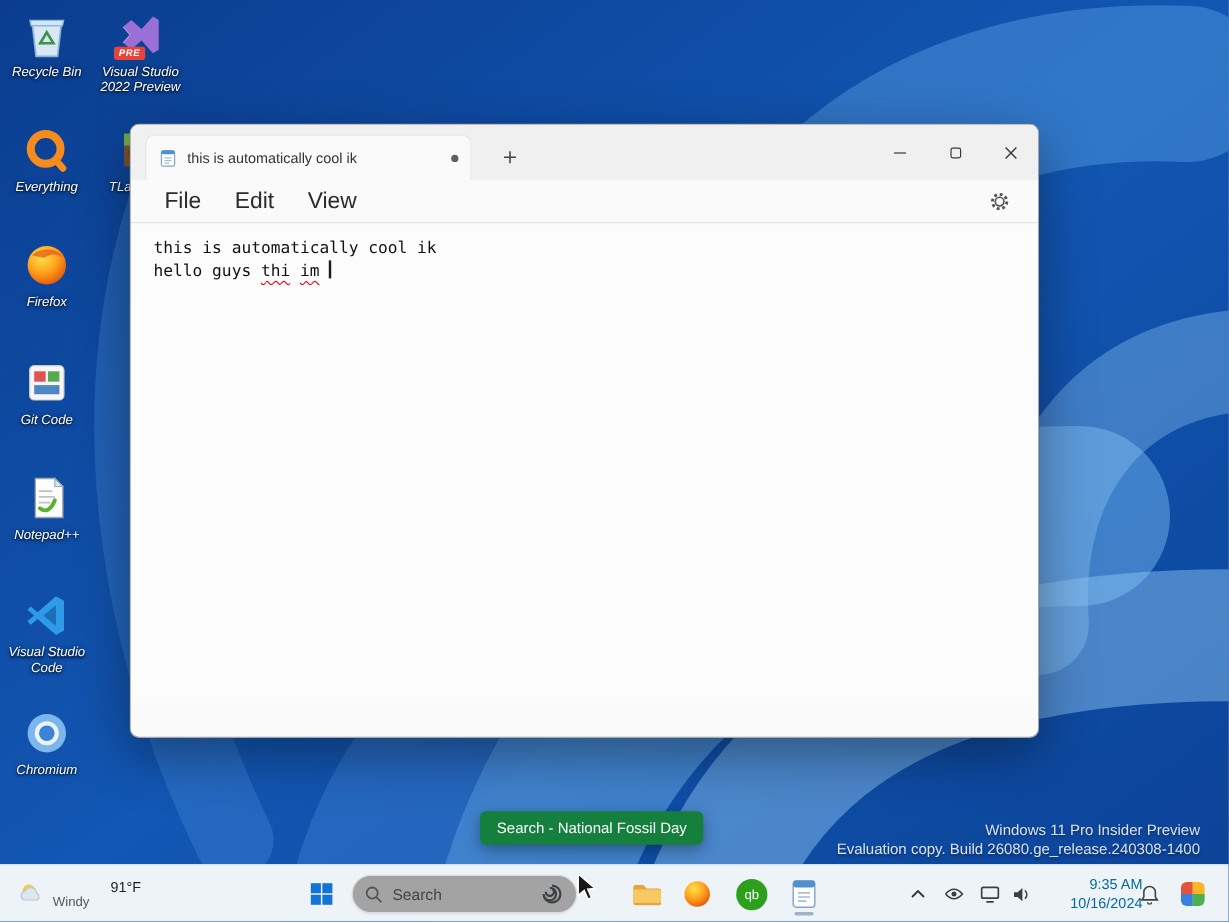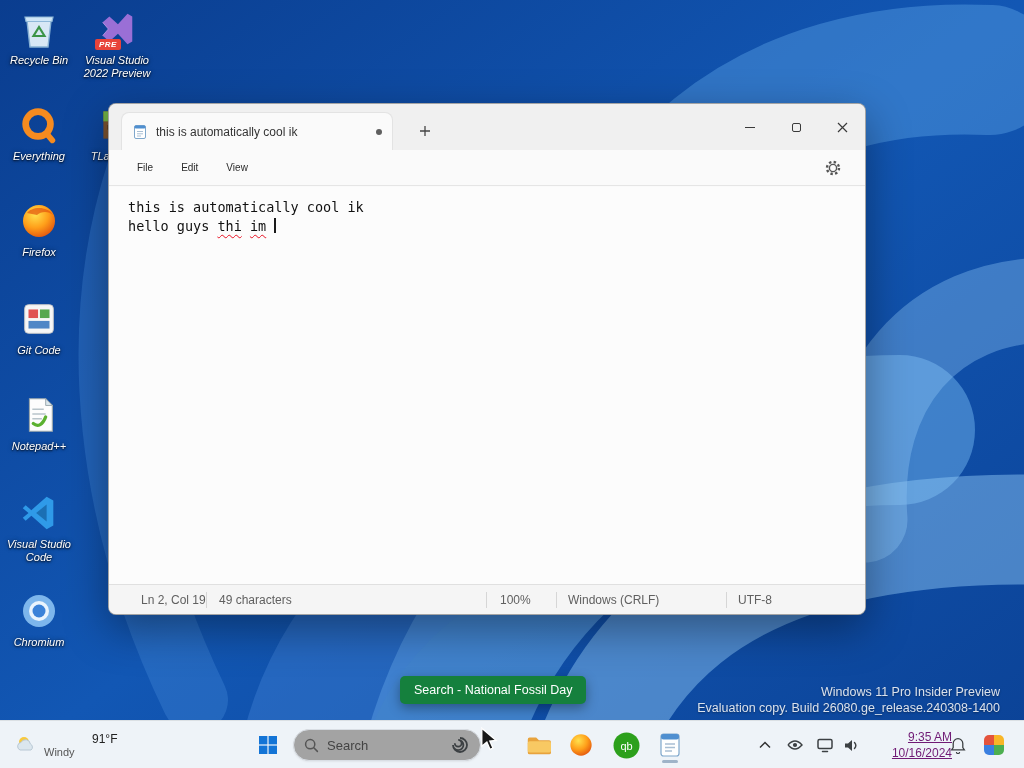--- a/index.html
+++ b/index.html
@@ -22,21 +22,21 @@
   .np-titlebar { position:absolute; left:0; top:0; width:100%; height:46px; background:#f0f0f0; }
   .np-tab { position:absolute; left:12px; top:8px; width:272px; height:38px; background:#fafafa; border:1px solid #e3e3e3; border-bottom:none; border-radius:8px 8px 0 0; display:flex; align-items:center; padding:0 10px; gap:8px; }
   .np-tab-title { font-size:12px; color:#333; white-space:nowrap; overflow:hidden; flex:1; }
   .np-dot { width:6px; height:6px; border-radius:50%; background:#5f5f5f; flex:0 0 auto; }
   .np-newtab { position:absolute; left:302px; top:14px; width:28px; height:26px; display:flex; align-items:center; justify-content:center; border-radius:4px; }
   .np-ctrls { position:absolute; right:0; top:0; height:46px; display:flex; }
   .np-ctrl { width:46px; height:100%; display:flex; align-items:center; justify-content:center; }
   .min-glyph { width:10px; height:1px; background:#3a3a3a; }
   .max-glyph { width:9px; height:9px; border:1px solid #3a3a3a; border-radius:2px; }
   .np-menubar { position:absolute; left:0; top:46px; width:100%; height:36px; background:#fafafa; display:flex; align-items:center; padding-left:16px; gap:4px; border-bottom:1px solid #e5e5e5; }
-  .np-menu-item { font-size:10px; color:#2b2b2b; padding:5px 12px; border-radius:5px; }
+  .np-menu-item { font-size:19px; color:#2b2b2b; padding:5px 12px; border-radius:5px; }
   .np-gear { position:absolute; right:18px; top:51px; width:28px; height:26px; display:flex; align-items:center; justify-content:center; border-radius:4px; }
   .np-text { position:absolute; left:0; top:83px; width:100%; height:399px; background:#fcfcfc; padding:11px 0 0 19px; font-family:"DejaVu Sans Mono","Liberation Mono",monospace; font-size:13.5px; line-height:19px; color:#111; }
   .np-line { white-space:pre; }
   .misspell { text-decoration:underline; text-decoration-style:wavy; text-decoration-color:#e81123; text-decoration-thickness:1px; text-underline-offset:3px; }
   .caret { display:inline-block; width:1.2px; height:15px; background:#1a1a1a; vertical-align:-2px; }
   .np-status { position:absolute; left:0; bottom:0; width:100%; height:30px; background:#f5f5f5; border-top:1px solid #e0e0e0; font-size:12px; color:#606060; }
   .np-status span.cell { position:absolute; top:8px; white-space:nowrap; }
   .np-sep { position:absolute; top:7px; width:1px; height:16px; background:#d6d6d6; }
 
   
@@ -44,21 +44,21 @@
 
   
   .taskbar { position:absolute; left:0; top:720px; width:1024px; height:48px; z-index:4; background:#eef3f8; border-top:1px solid rgba(0,0,0,.08); }
   .tb-weather { position:absolute; left:6px; top:5px; height:38px; display:flex; align-items:center; gap:6px; padding:0 8px; border-radius:6px; }
   .tb-weather-temp { font-size:12px; color:#222; line-height:14px;margin-left:48px; }
   .tb-weather-cond { font-size:11px; color:#555; line-height:13px; }
   .tb-btn { position:absolute; top:4px; width:40px; height:40px; display:flex; align-items:center; justify-content:center; border-radius:6px; }
   .tb-search { position:absolute; left:293px; top:8px; width:188px; height:32px; background:#a3a3a3; border:1px solid #d9dee4; border-radius:16px; display:flex; align-items:center; padding:0 10px; gap:8px; box-shadow:0 1px 2px rgba(0,0,0,.06); }
   .tb-search-label { font-size:13px; color:#444; flex:1; }
   .running-bar { position:absolute; bottom:2px; left:50%; transform:translateX(-50%); width:16px; height:3px; border-radius:2px; background:#9fb3c8; }
-  .tb-clock { position:absolute; left:872px; top:8px; width:80px; text-align:right; font-size:12px; color:#701a75; line-height:16px;text-decoration:underline; }
+  .tb-clock { position:absolute; left:872px; top:8px; width:80px; text-align:right; font-size:12px; color:#0369a1; line-height:16px; }
   .pointer-cursor { position:absolute; left:478px; top:727px; z-index:5; }
 
   svg { display:block; }
 </style>
 </head>
 <body>
 <div class="screen">
 
 <svg class="wallpaper" viewBox="0 0 1024 768" preserveAspectRatio="none">
   <defs>
@@ -231,31 +231,20 @@
       <circle cx="8" cy="8" r="6" fill="none" stroke="#555" stroke-width="2.4" stroke-dasharray="2.4 2.3"></circle>
       <circle cx="8" cy="8" r="3.6" fill="#fafafa" stroke="#555" stroke-width="1.4"></circle>
     </svg>
   </div>
 
   <div class="np-text">
     <div class="np-line">this is automatically cool ik</div>
     <div class="np-line"><span>hello guys </span><span class="misspell">thi</span><span> </span><span class="misspell">im</span><span> </span><span class="caret"></span></div>
   </div>
 
-  <div class="np-status">
-    <span class="cell" style="left:32px">Ln 2, Col 19</span>
-    <span class="np-sep" style="left:97px"></span>
-    <span class="cell" style="left:110px">49 characters</span>
-    <span class="np-sep" style="left:377px"></span>
-    <span class="cell" style="left:391px">100%</span>
-    <span class="np-sep" style="left:447px"></span>
-    <span class="cell" style="left:459px">Windows (CRLF)</span>
-    <span class="np-sep" style="left:617px"></span>
-    <span class="cell" style="left:629px">UTF-8</span>
-  </div>
 </div>
 
 <div class="flyout">Search - National Fossil Day</div>
 
 <div class="taskbar">
 
   <div class="tb-weather">
     <svg width="24" height="24" viewBox="0 0 24 24">
       <circle cx="10" cy="9" r="5" fill="#f8c93e"></circle>
       <path d="M6 17 a4 4 0 0 1 1-7.6 a5 5 0 0 1 9.4 1.6 a3.5 3.5 0 0 1 .6 6 z" fill="#dbe6ee" stroke="#b8c8d4"></path>

